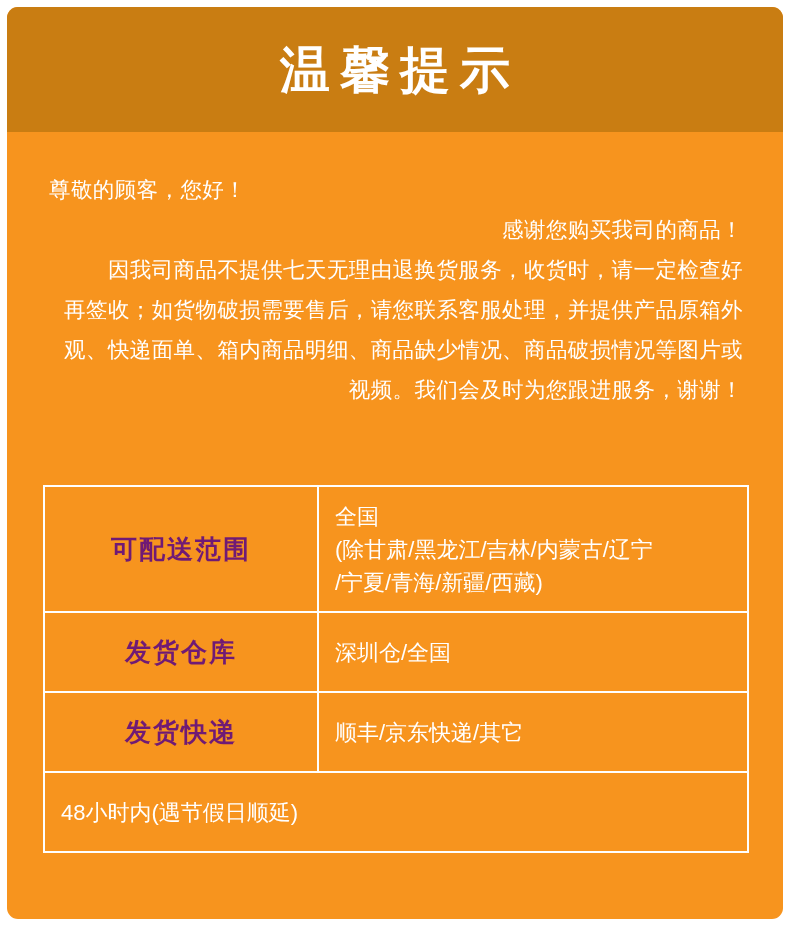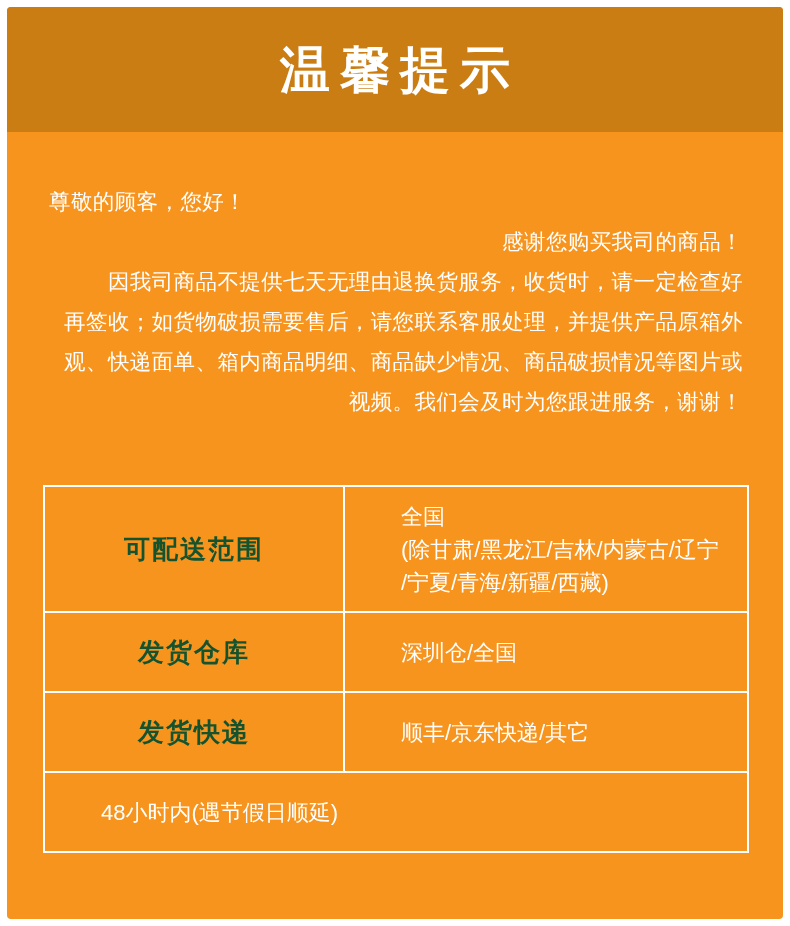--- a/index.html
+++ b/index.html
@@ -17,40 +17,40 @@
     background: #ffffff;
     overflow: hidden;
   }
   .card {
     position: absolute;
     left: 7px;
     top: 7px;
     width: 776px;
     height: 912px;
     background: #f7941e;
-    border-radius: 4px;
+    border-radius: 11px;
     overflow: hidden;
   }
   .header {
     height: 125px;
     background: #c97d12;
     display: flex;
     align-items: center;
     justify-content: center;
   }
   .header-title {
     color: #ffffff;
     font-size: 50px;
     font-weight: bold;
     letter-spacing: 10px;
     line-height: 1;
     padding-left: 10px;
   }
   .body-text {
-    padding: 50px 40px 0 42px;
+    padding: 38px 40px 0 42px;
     color: #ffffff;
     font-size: 21.5px;
     line-height: 40px;
     letter-spacing: 0.4px;
   }
   .body-text p {
     margin: 0;
   }
   .indent {
     text-indent: 43px;
@@ -67,46 +67,45 @@
   }
   .row {
     display: flex;
     border-bottom: 2px solid #ffffff;
     min-height: 78px;
   }
   .row.tall {
     min-height: 124px;
   }
   .cell-label {
-    width: 300px;
+    width: 274px;
     box-sizing: border-box;
     border-right: 2px solid #ffffff;
     display: flex;
     align-items: center;
     justify-content: center;
-    color: #14532d;
+    color: #701a75;
     font-size: 26px;
     font-weight: bold;
     letter-spacing: 2px;
     text-align: center;
   }
   .cell-value {
     flex: 1;
     box-sizing: border-box;
     display: flex;
     flex-direction: column;
     justify-content: center;
     padding: 0 14px 0 16px;
     color: #ffffff;
     font-size: 22px;
     line-height: 33px;
   }
   .cell-value .line {
     white-space: nowrap;
-    margin-left: 40px;
   }
 </style>
 </head>
 <body>
 
 <div class="page">
   <div class="card">
 
     <div class="header">
       <div class="header-title">温馨提示</div>

